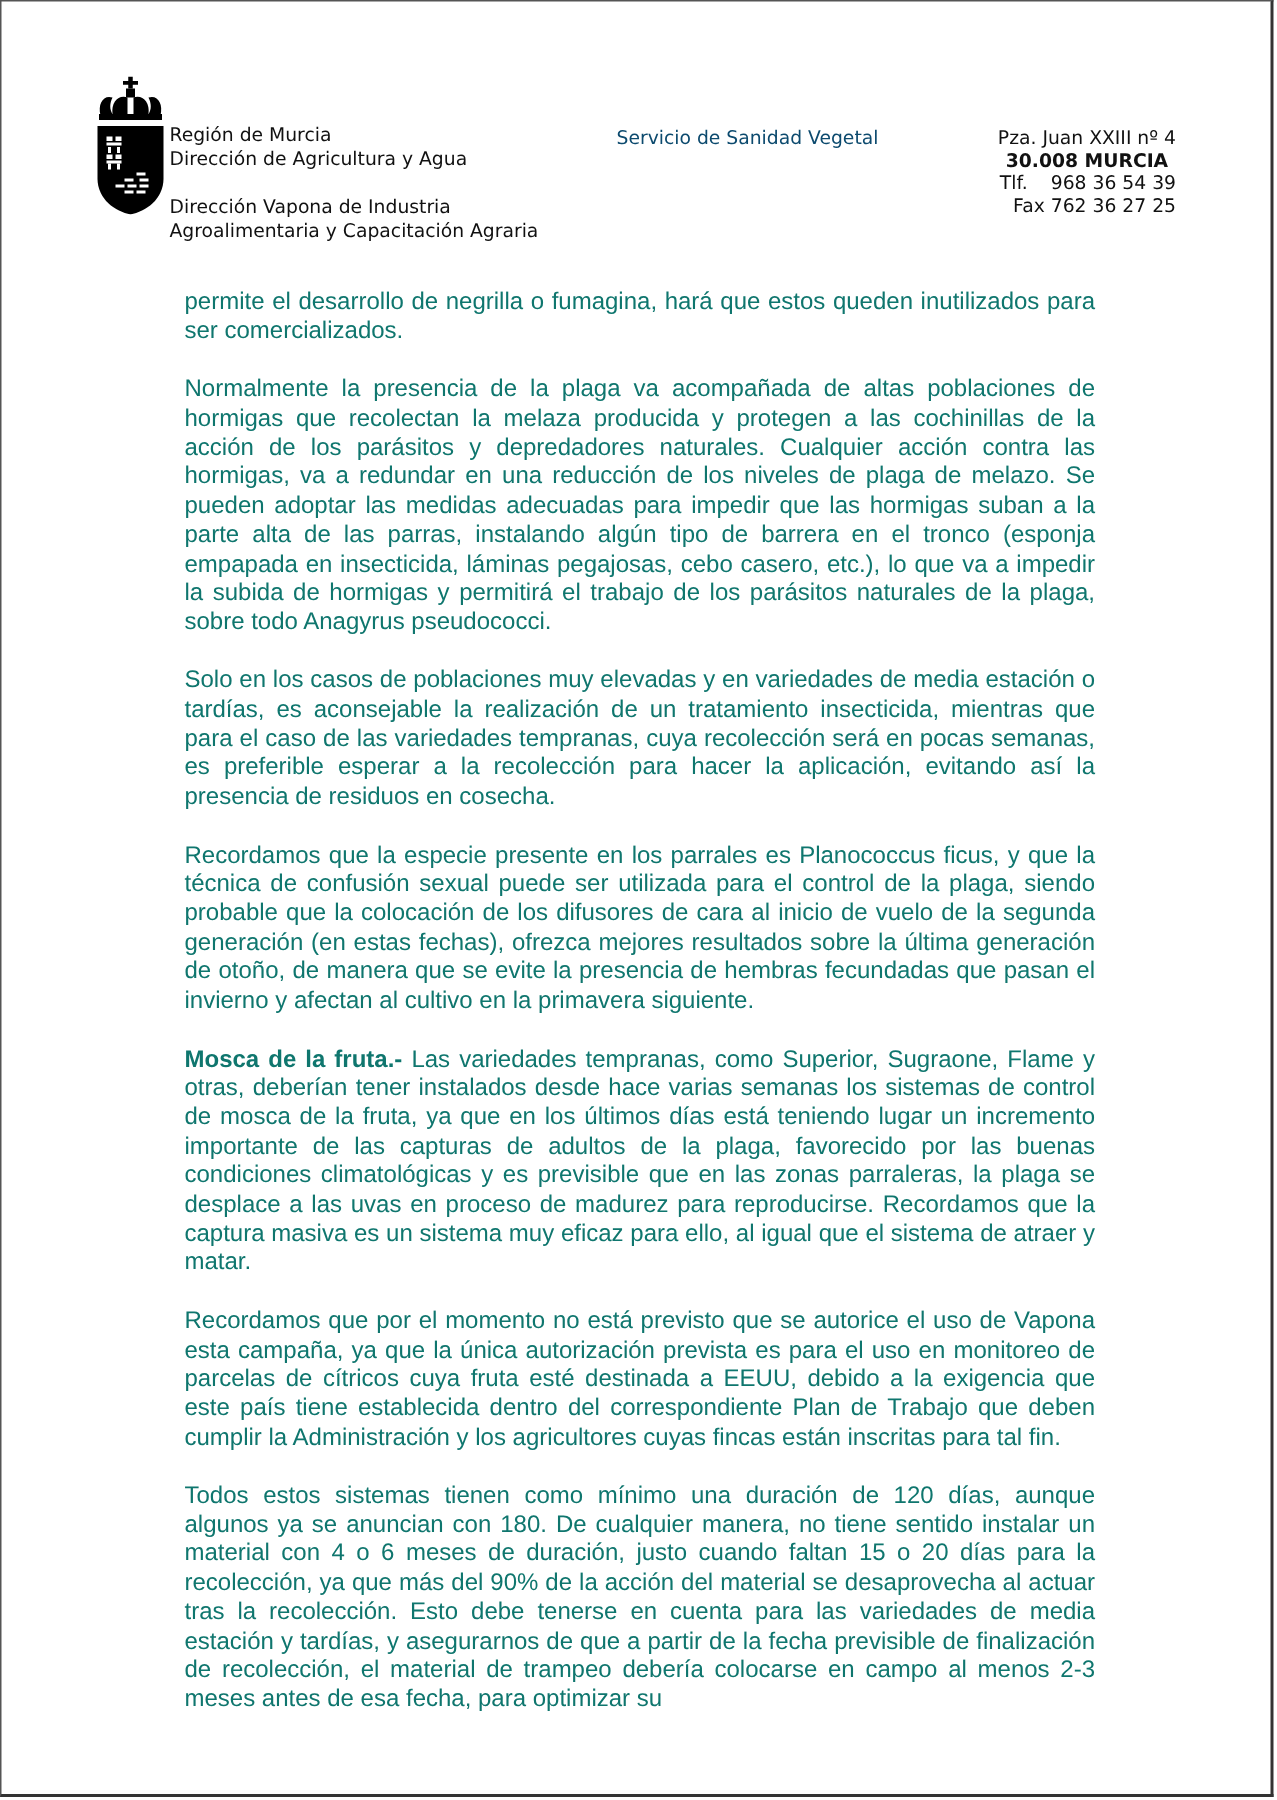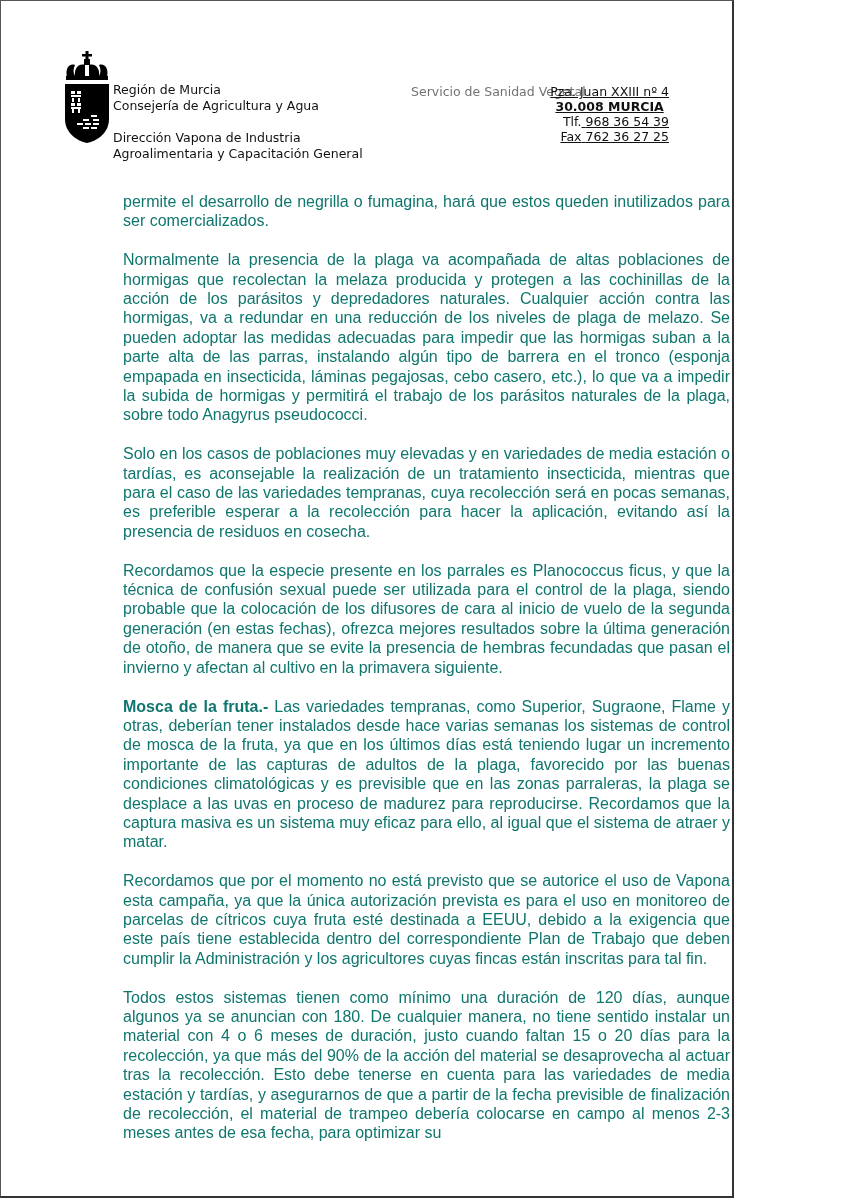--- a/index.html
+++ b/index.html
@@ -1,37 +1,37 @@
 <!DOCTYPE html>
 <html><head>
   <meta charset="utf-8">
   <style>
     html, body { margin: 0; padding: 0; background: #ffffff; }
     body { width: 851px; height: 1200px; position: relative; overflow: hidden; }
     .page {
-      position: absolute; left: 0; top: 0; width: 734px; height: 1198px;
+      position: absolute; left: 0; top: 0; width: 849px; height: 1198px;
       border: 1px solid #555; border-right: 2px solid #333; border-bottom: 2px solid #333;
       background: #fff; box-sizing: border-box;
     }
     .logo { position: absolute; left: 62px; top: 50px; width: 48px; height: 92px; }
     .header-left {
       position: absolute; left: 112px; top: 81px;
       font-family: "DejaVu Sans", sans-serif; font-size: 12.5px; line-height: 16px; color: #111;
     }
     .header-left .gap { height: 16px; }
     .header-center {
       position: absolute; left: 410px; top: 83px;
-      font-family: "DejaVu Sans", sans-serif; font-size: 12.5px; color: #737373; text-align: center;
+      font-family: "DejaVu Sans", sans-serif; font-size: 12.5px; color: #0c4a6e; text-align: center;
     }
     .header-right {
       position: absolute; right: 63px; top: 83px; text-align: right;
-      font-family: "DejaVu Sans", sans-serif; font-size: 12.5px; line-height: 15px; color: #111; text-decoration: underline;
+      font-family: "DejaVu Sans", sans-serif; font-size: 12.5px; line-height: 15px; color: #111;
     }
     .header-right .bold { font-weight: bold; text-align: center; }
-    .tlf-label { display: inline-block; width: 30px; text-align: right; }
+    .tlf-label { display: inline-block; width: 30px; text-align: left; }
     .body-text {
       position: absolute; left: 122px; top: 191px; width: 607px;
       font-family: Liberation Sans, sans-serif; font-size: 16px; line-height: 19.4px; color: #0f766e;
       text-align: justify;
     }
     .body-text p { margin: 0 0 19.4px 0; }
     .body-text p.last { margin-bottom: 1px; }
     .bold-lead { font-weight: bold; }
   </style>
 </head>
@@ -70,24 +70,24 @@
       <rect x="14" y="72" width="6" height="2"></rect>
         <rect x="22" y="72" width="6" height="2"></rect>
         <rect x="30" y="72" width="6" height="2"></rect>
       <rect x="20" y="76" width="6" height="2"></rect>
         <rect x="28" y="76" width="6" height="2"></rect>
     </g>
   </svg>
 
   <div class="header-left">
     <div>Región de Murcia</div>
-    <div>Consejería de Agricultura y Agua</div>
+    <div>Dirección de Agricultura y Agua</div>
     <div class="gap"></div>
     <div>Dirección Vapona de Industria</div>
-    <div>Agroalimentaria y Capacitación General</div>
+    <div>Agroalimentaria y Capacitación Agraria</div>
   </div>
 
   <div class="header-center">Servicio de Sanidad Vegetal</div>
 
   <div class="header-right">
     <div>Pza. Juan XXIII nº 4</div>
     <div class="bold">30.008 MURCIA</div>
     <div><span class="tlf-label">Tlf.</span> <span>968 36 54 39</span></div>
     <div><span>Fax</span> <span>762 36 27 25</span></div>
   </div>

